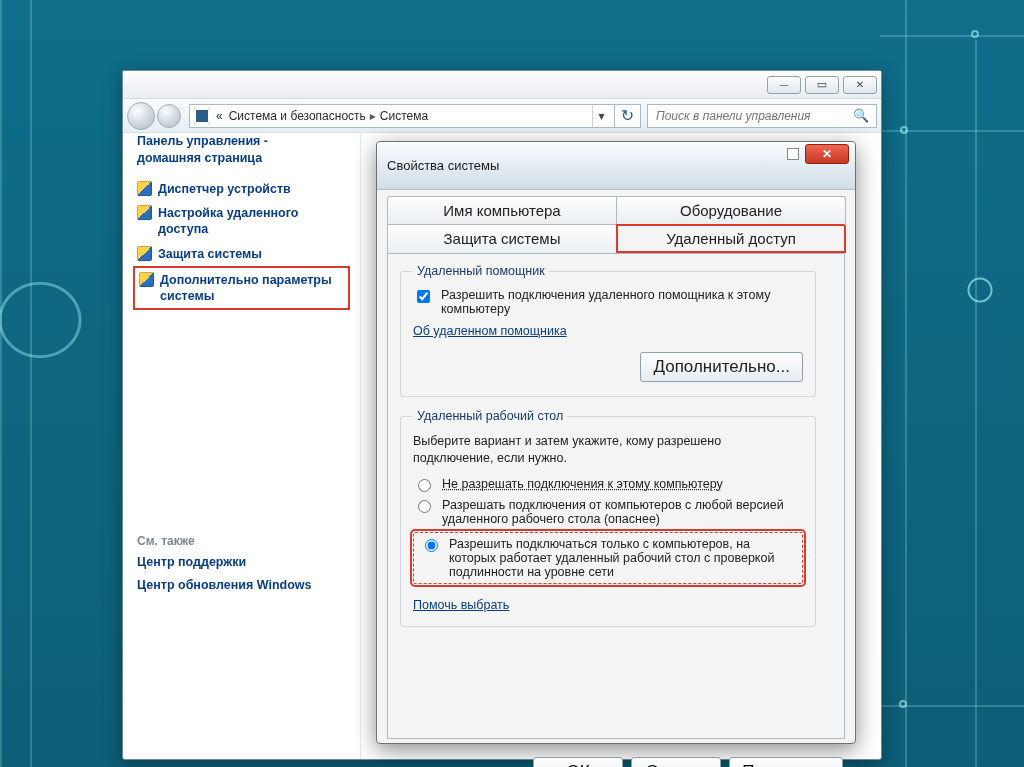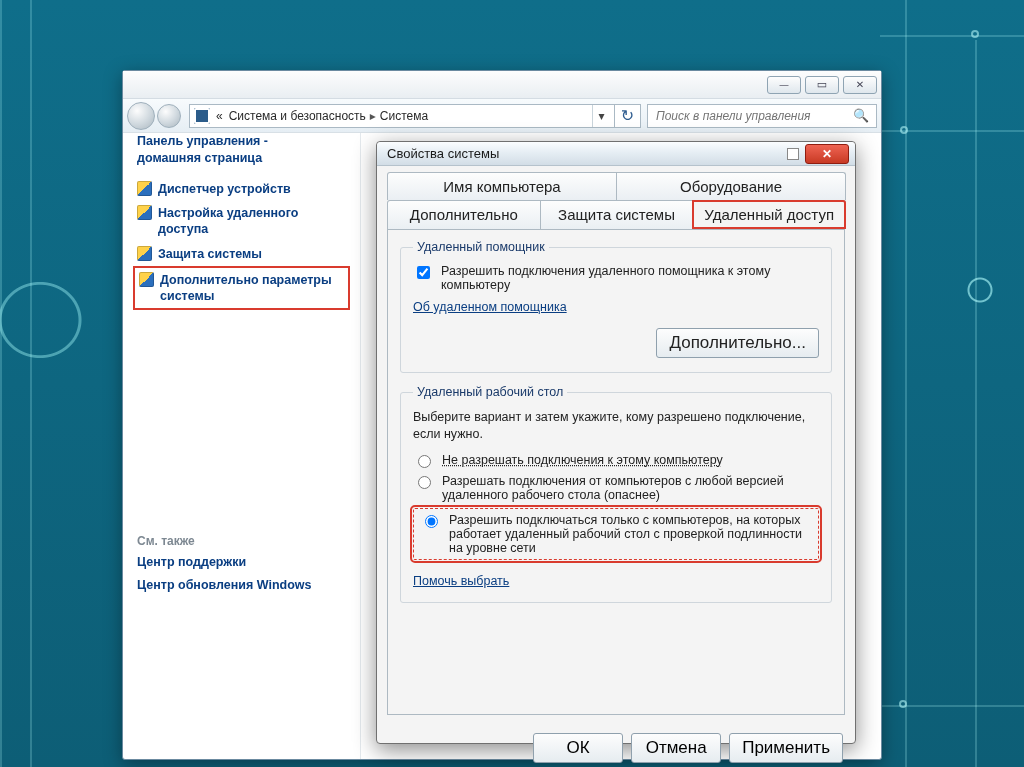--- a/index.html
+++ b/index.html
@@ -94,21 +94,21 @@
   .sb-see-also { color:#7d8892; font-size:12px; margin-bottom:6px; }
   .sb-plainlink { color:#0a3e82; margin-bottom:6px; line-height:1.3; cursor:pointer; }
 
   
   .dialog {
     position:absolute; left: 376px; top: 141px; width: 480px; height: 603px;
     background: #f4f4f4; border: 1px solid #707070; border-radius: 4px;
     box-shadow: 0 6px 22px rgba(0,0,0,0.45);
   }
   .dlg-titlebar {
-    position:relative; height: 24px;
+    position:relative; height: 48px;
     background: linear-gradient(#fbfdff,#e6eef4 45%,#d2dde6);
     border-bottom: 1px solid #b5c2cc; border-radius: 4px 4px 0 0;
     display:flex; align-items:center; padding:0 10px; font-size:13px; color:#1a1a1a;
   }
   .dlg-title-ref { position:absolute; top:6px; right:56px; width:12px; height:12px;
     border:1px solid #888; background:#fff; }
   .dlg-close {
     position:absolute; top:2px; right:6px; width:44px; height:20px; border-radius:3px;
     background: linear-gradient(#ef6453,#c83a24); border:1px solid #8f1d10;
     display:flex; align-items:center; justify-content:center; color:#fff; font-size:12px; font-weight:bold;
@@ -122,21 +122,21 @@
     background: linear-gradient(#fdfdfd,#eaeff3); border:1px solid #adb9c2;
     border-bottom:none; margin-right:-1px; cursor:pointer;
   }
   .tab.first { border-top-left-radius:3px; }
   .tab.last  { border-top-right-radius:3px; }
   .tabs-row.row2 .tab { border-top:1px solid #adb9c2; }
   .tab.active { background:#f4f4f4; position:relative; z-index:2; border-bottom:1px solid #f4f4f4; }
   .tab.hl { outline: 2px solid #d93b2e; outline-offset:-2px; }
   .tabs-panel { border:1px solid #adb9c2; background:#f4f4f4; padding: 10px 12px 12px; min-height: 486px; }
 
-  fieldset.gbox { border:1px solid #cfd6dc; border-radius:3px; padding: 10px 12px 14px; margin:0 0 12px 0; }
+  fieldset.gbox { border:1px solid #cfd6dc; border-radius:3px; padding: 10px 12px 14px; margin:0 16px 12px 0; }
   fieldset.gbox legend { font-size:12.5px; padding:0 4px; color:#1a3a6a; }
   .chk-row { display:flex; align-items:flex-start; gap:8px; margin-bottom:8px; }
   .chk-row input { margin-top:2px; }
   .linklike { color:#0a3e82; text-decoration:underline; cursor:pointer; }
   .btn {
     display:inline-block; min-width:90px; padding:4px 12px; font-size:17px;
     background: linear-gradient(#fdfdfd,#e6ecf0); border:1px solid #8fa0ad; border-radius:3px;
     text-align:center; cursor:pointer;
   }
   .btn.hi { outline:2px solid #d93b2e; outline-offset:1px; }
@@ -232,21 +232,20 @@
       <span class="dlg-title-ref"></span>
       <span class="dlg-close">✕</span>
     </div>
 
     <div class="dlg-body">
       <div class="tabs-row">
         <div class="tab first">Имя компьютера</div>
         <div class="tab last">Оборудование</div>
       </div>
       <div class="tabs-row row2">
-        <div class="tab first">Дополнительно</div>
         <div class="tab">Защита системы</div>
         <div class="tab last active hl">Удаленный доступ</div>
       </div>
 
       <div class="tabs-panel">
 
         <fieldset class="gbox">
           <legend>Удаленный помощник</legend>
           <div class="chk-row">
             <input type="checkbox" checked="" style="">

